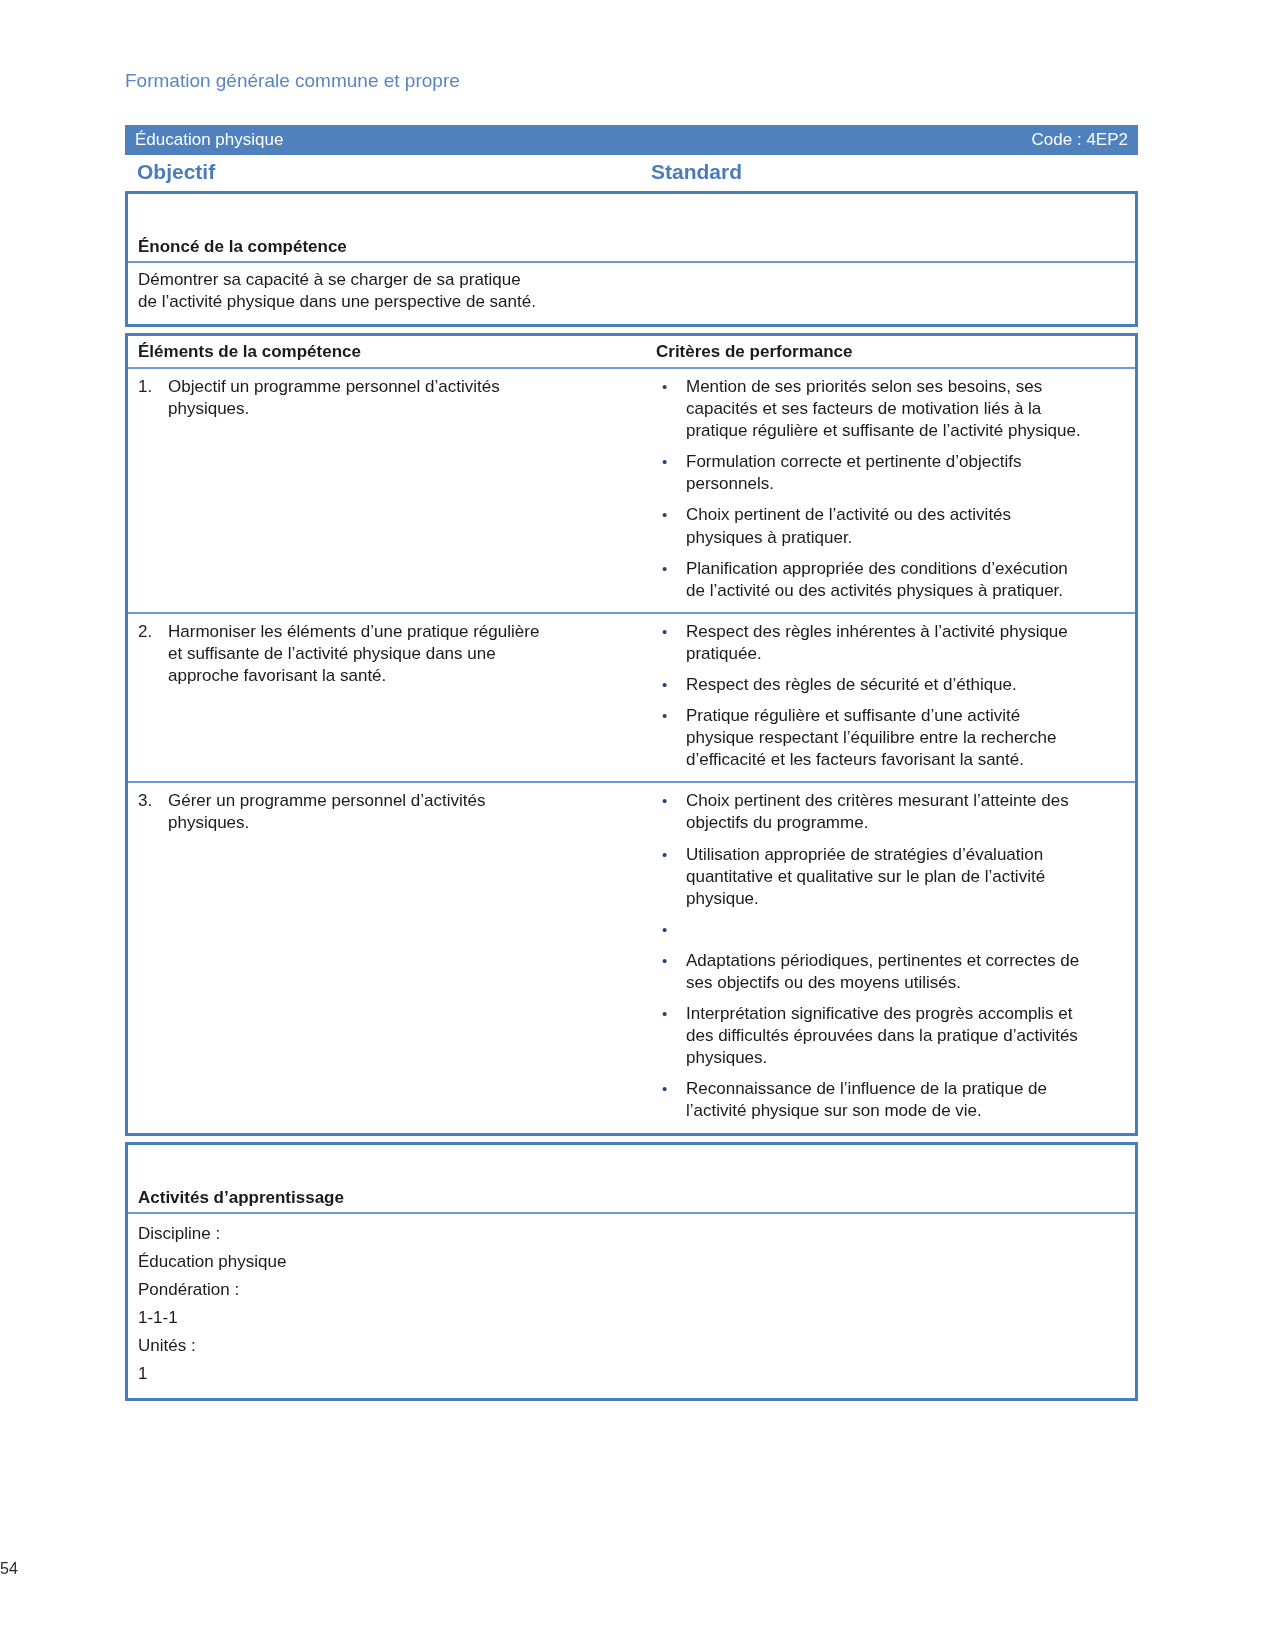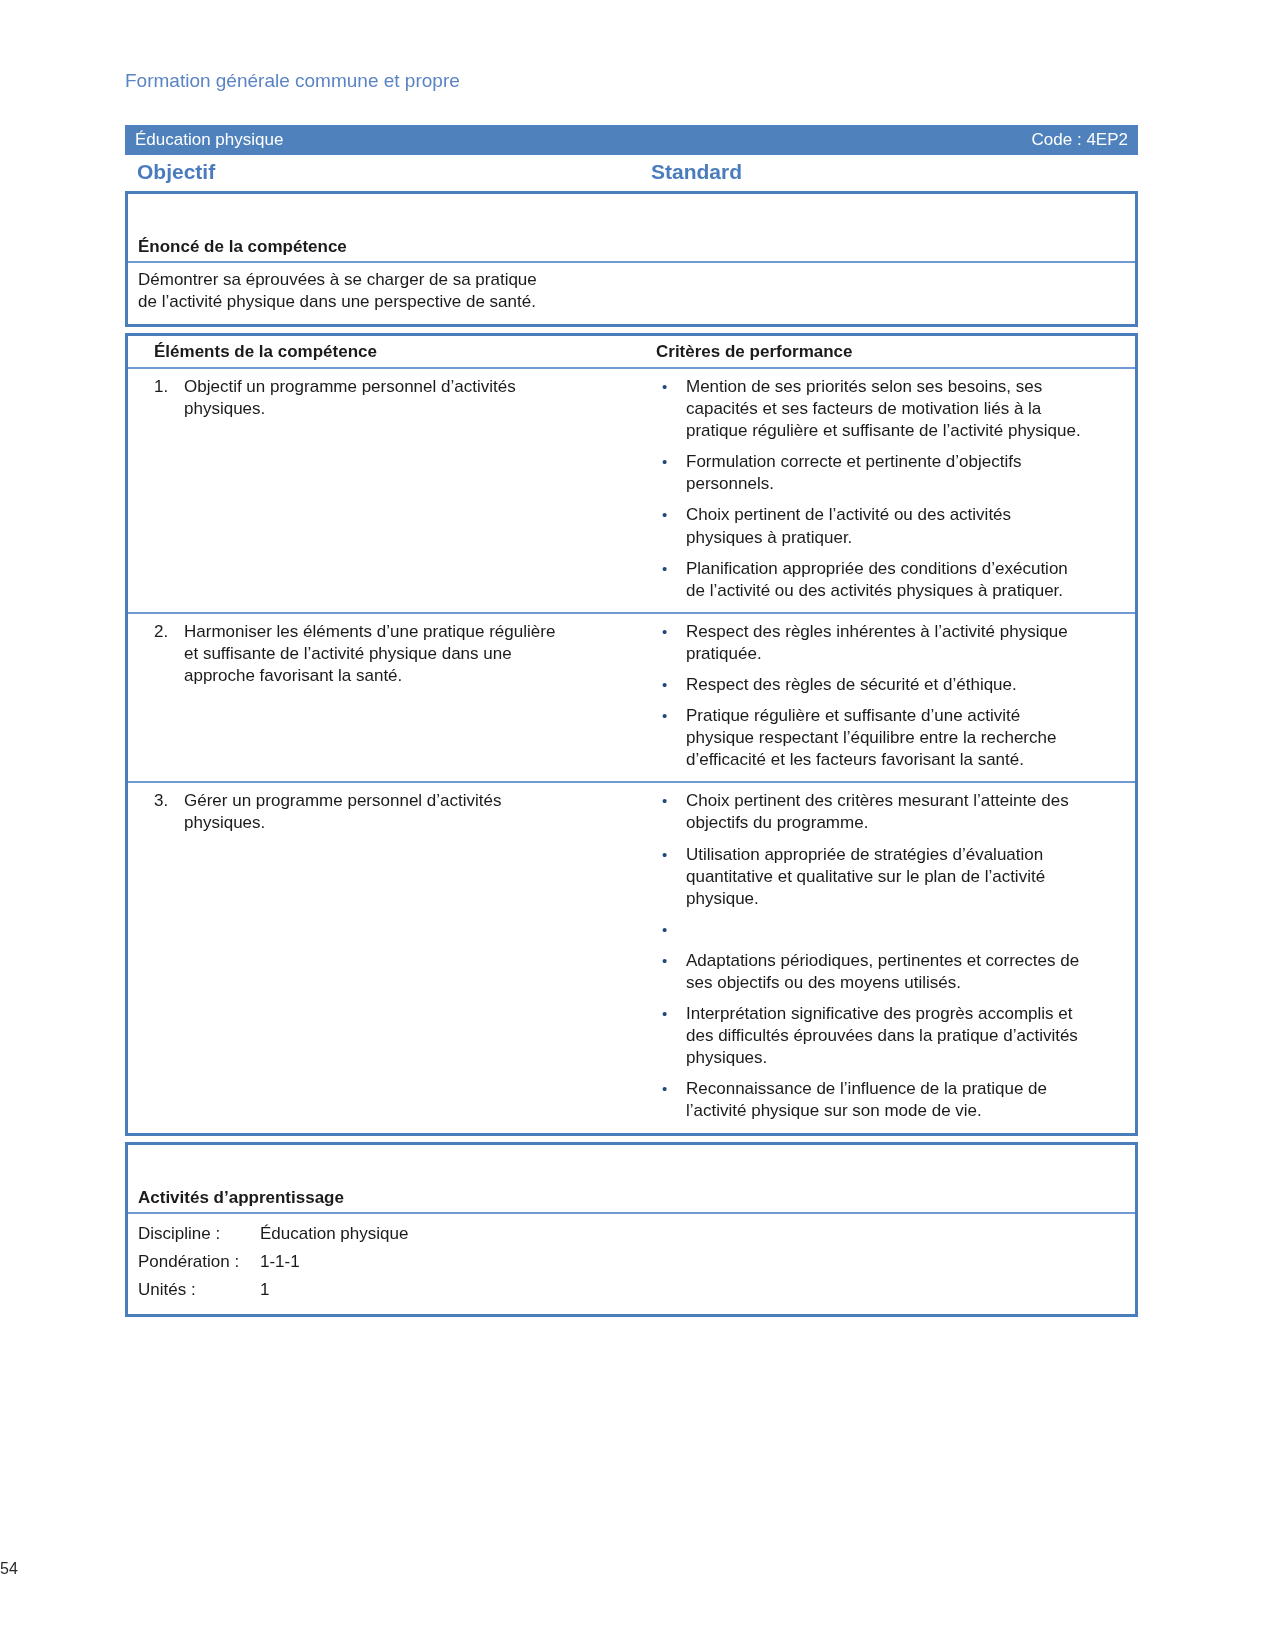--- a/index.html
+++ b/index.html
@@ -23,36 +23,36 @@
   .tbl-head { font-size:17px; font-weight:bold; padding:5px 10px 4px 10px;
     border-bottom:2px solid var(--inner_line,#6f9bd2);margin-top:38px; }
   .enonce-body { font-size:17px; line-height:1.32; padding:6px 10px 10px 10px; }
   .enonce-body .txt { display:block; max-width:400px; }
 
   .comp { margin-top:6px; }
   .comp-row { display:flex; }
   .comp-row + .comp-row { border-top:2px solid var(--inner_line,#6f9bd2); }
   .comp-row.head-row { border-top:none; }
   .cell { font-size:17px; line-height:1.3; }
-  .cell.left  { width:523px; padding:7px 10px 7px 26px; }
+  .cell.left  { width:523px; padding:7px 10px 7px 10px; }
   .cell.right { flex:1; padding:7px 12px 10px 5px; }
   .cell.head { font-weight:bold; padding-top:5px; padding-bottom:4px; }
 
   .numbered { display:flex; }
   .numbered .num { width:30px; flex:none; }
   .numbered .el-text { max-width:390px; }
 
   .crit { display:flex; margin-bottom:9px; }
   .crit:last-child { margin-bottom:0; }
   .crit .dot { width:30px; flex:none; color:var(--bullet,#1f497d); font-size:15px; line-height:22px; text-align:left; padding-left:6px; }
   .crit .crit-text { max-width:400px; }
 
   .activites { margin-top:6px; }
   .act-body { padding:6px 10px 10px 10px; font-size:17px; }
-  .act-row { display:flex; line-height:28px; }
+  .act-row { display:flex; line-height:28px;flex-direction:column; }
   .act-label { width:122px; flex:none; }
 
   .page-number { position:absolute; top:1560px; left:0; width:100%;
     text-align:left; font-size:16px; color:#2a2a2a; }
 </style>
 </head>
 <body>
 
 <div class="sheet">
   <div class="content">
@@ -65,21 +65,21 @@
     </div>
 
     <div class="col-heads">
       <div class="col-head objectif">Objectif</div>
       <div class="col-head standard">Standard</div>
     </div>
 
     <div class="tbl">
       <div class="tbl-head">Énoncé de la compétence</div>
       <div class="enonce-body">
-        <span class="txt">Démontrer sa éprouvées à se charger de sa pratique de l’activité physique dans une perspective de santé.</span>
+        <span class="txt">Démontrer sa capacité à se charger de sa pratique de l’activité physique dans une perspective de santé.</span>
       </div>
     </div>
 
     <div class="tbl comp">
 
       <div class="comp-row head-row">
         <div class="cell left head">Éléments de la compétence</div>
         <div class="cell right head">Critères de performance</div>
       </div>
 

